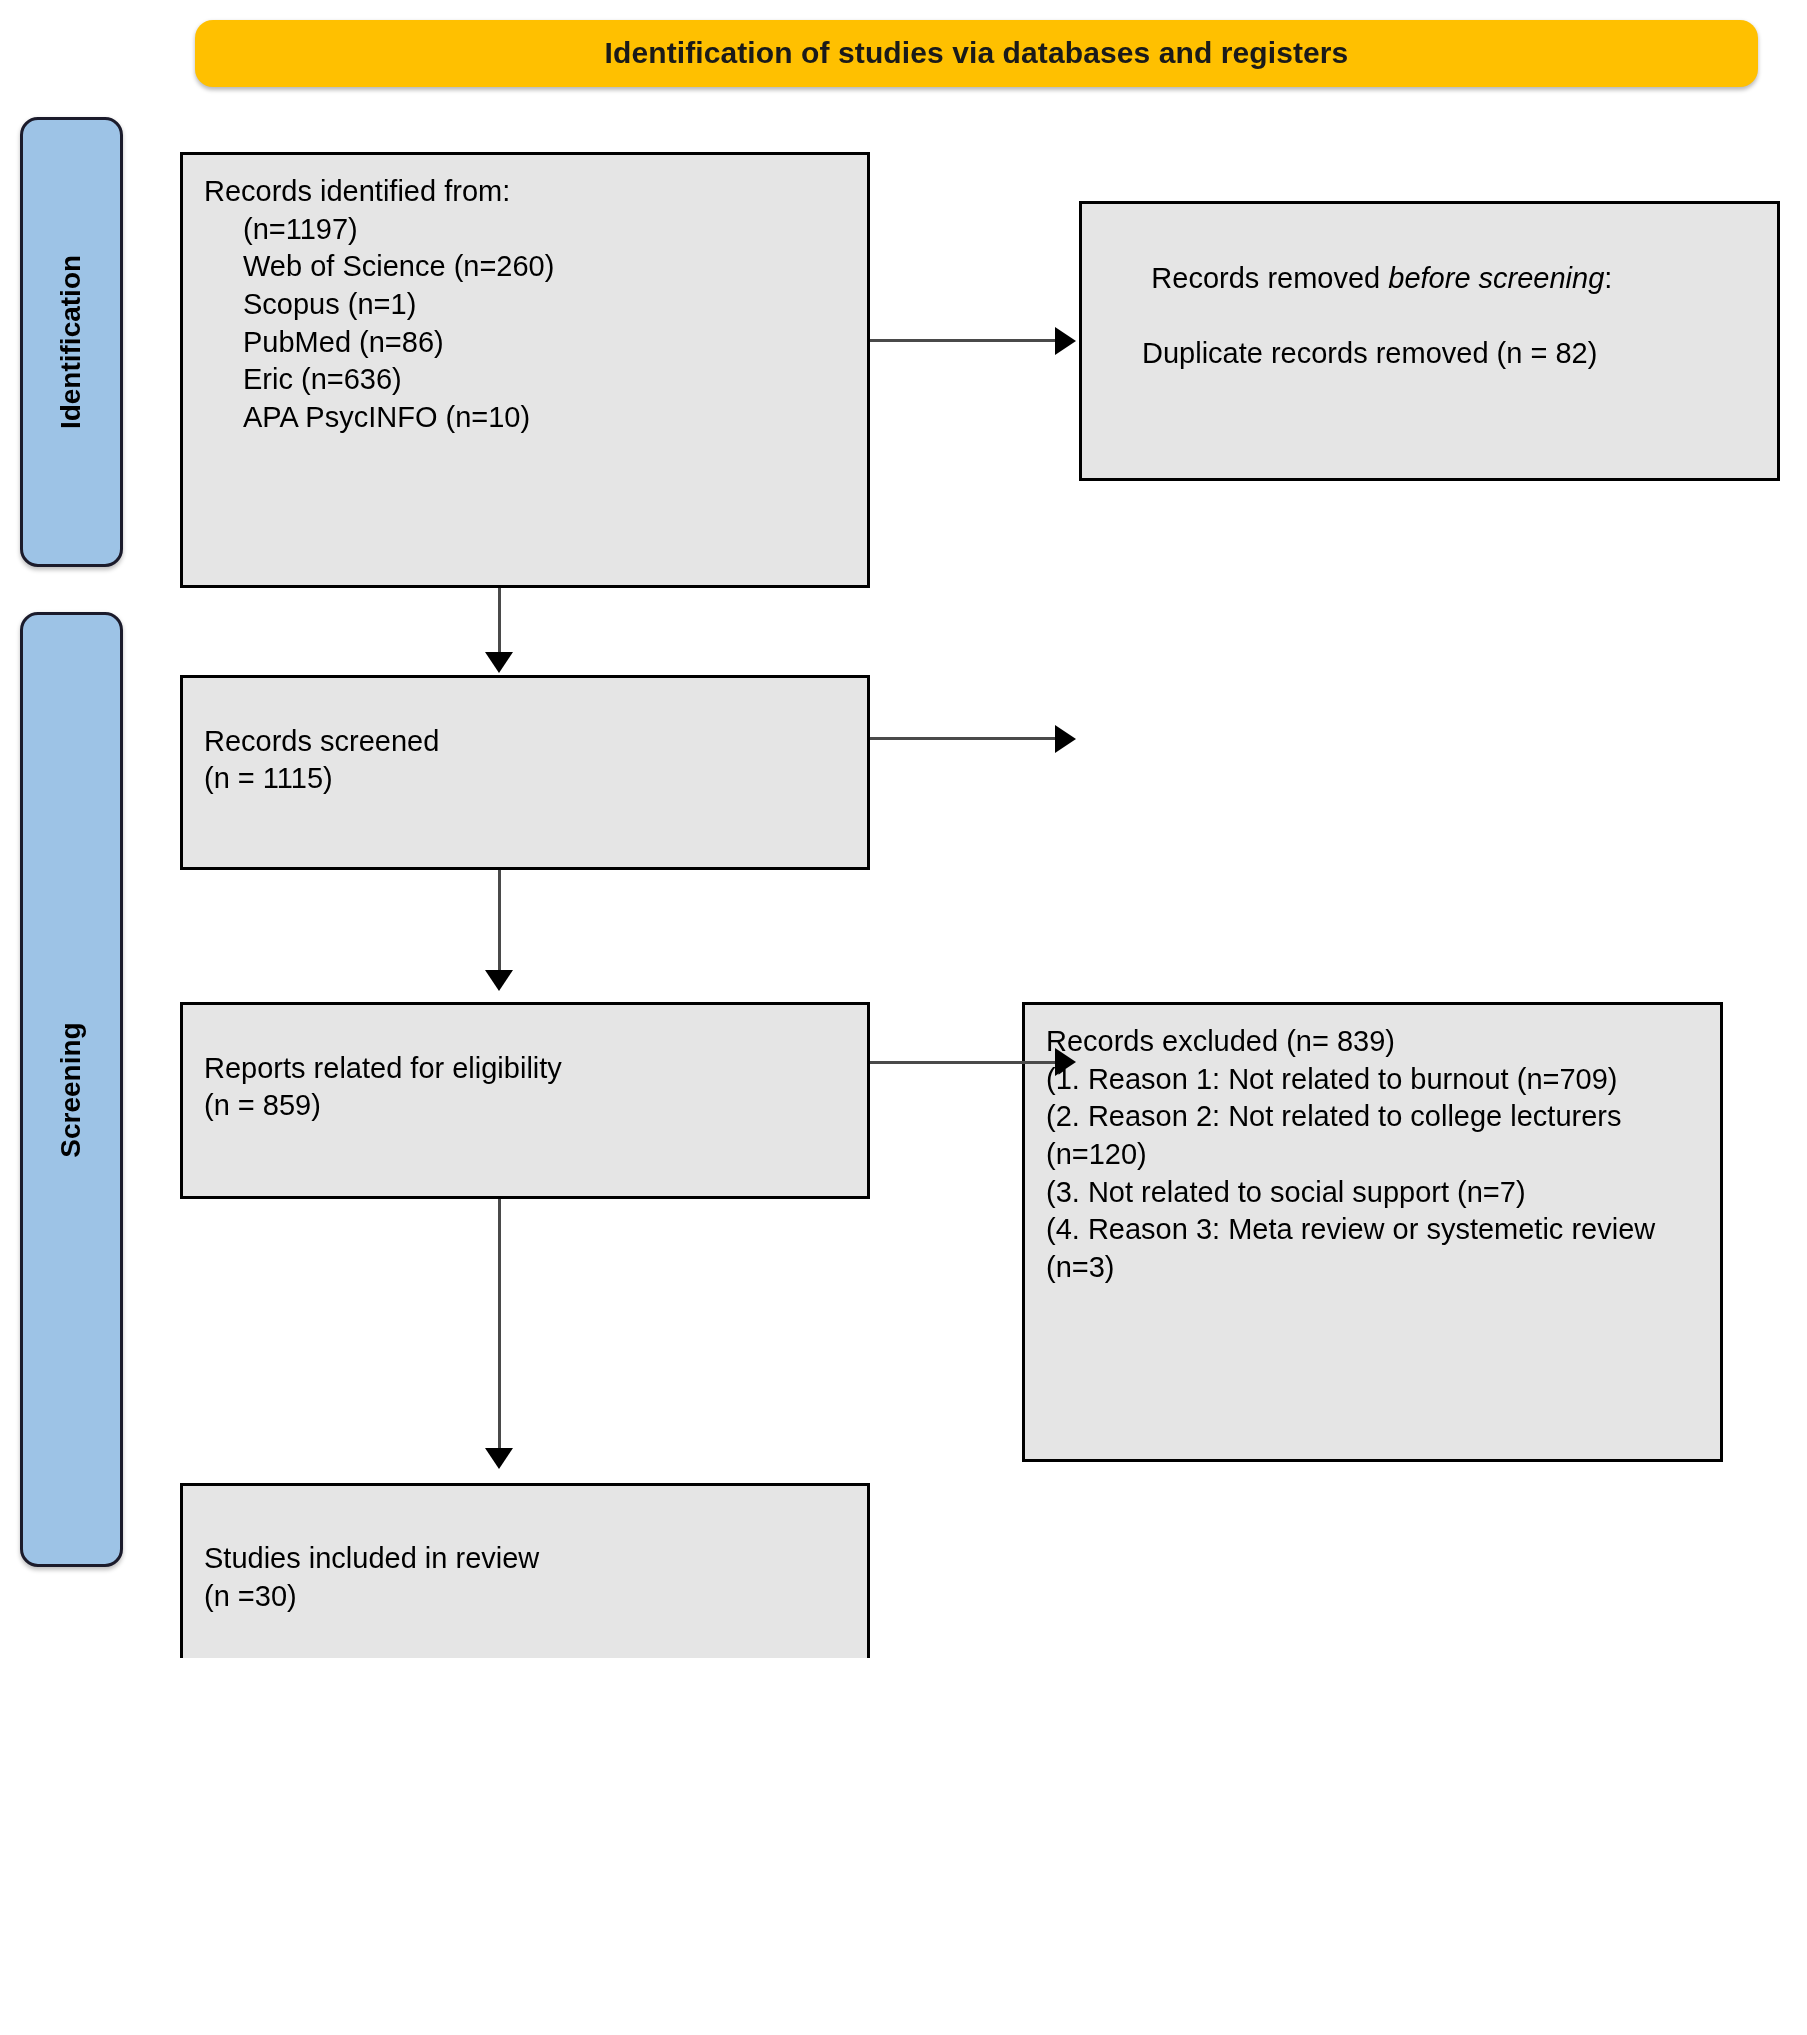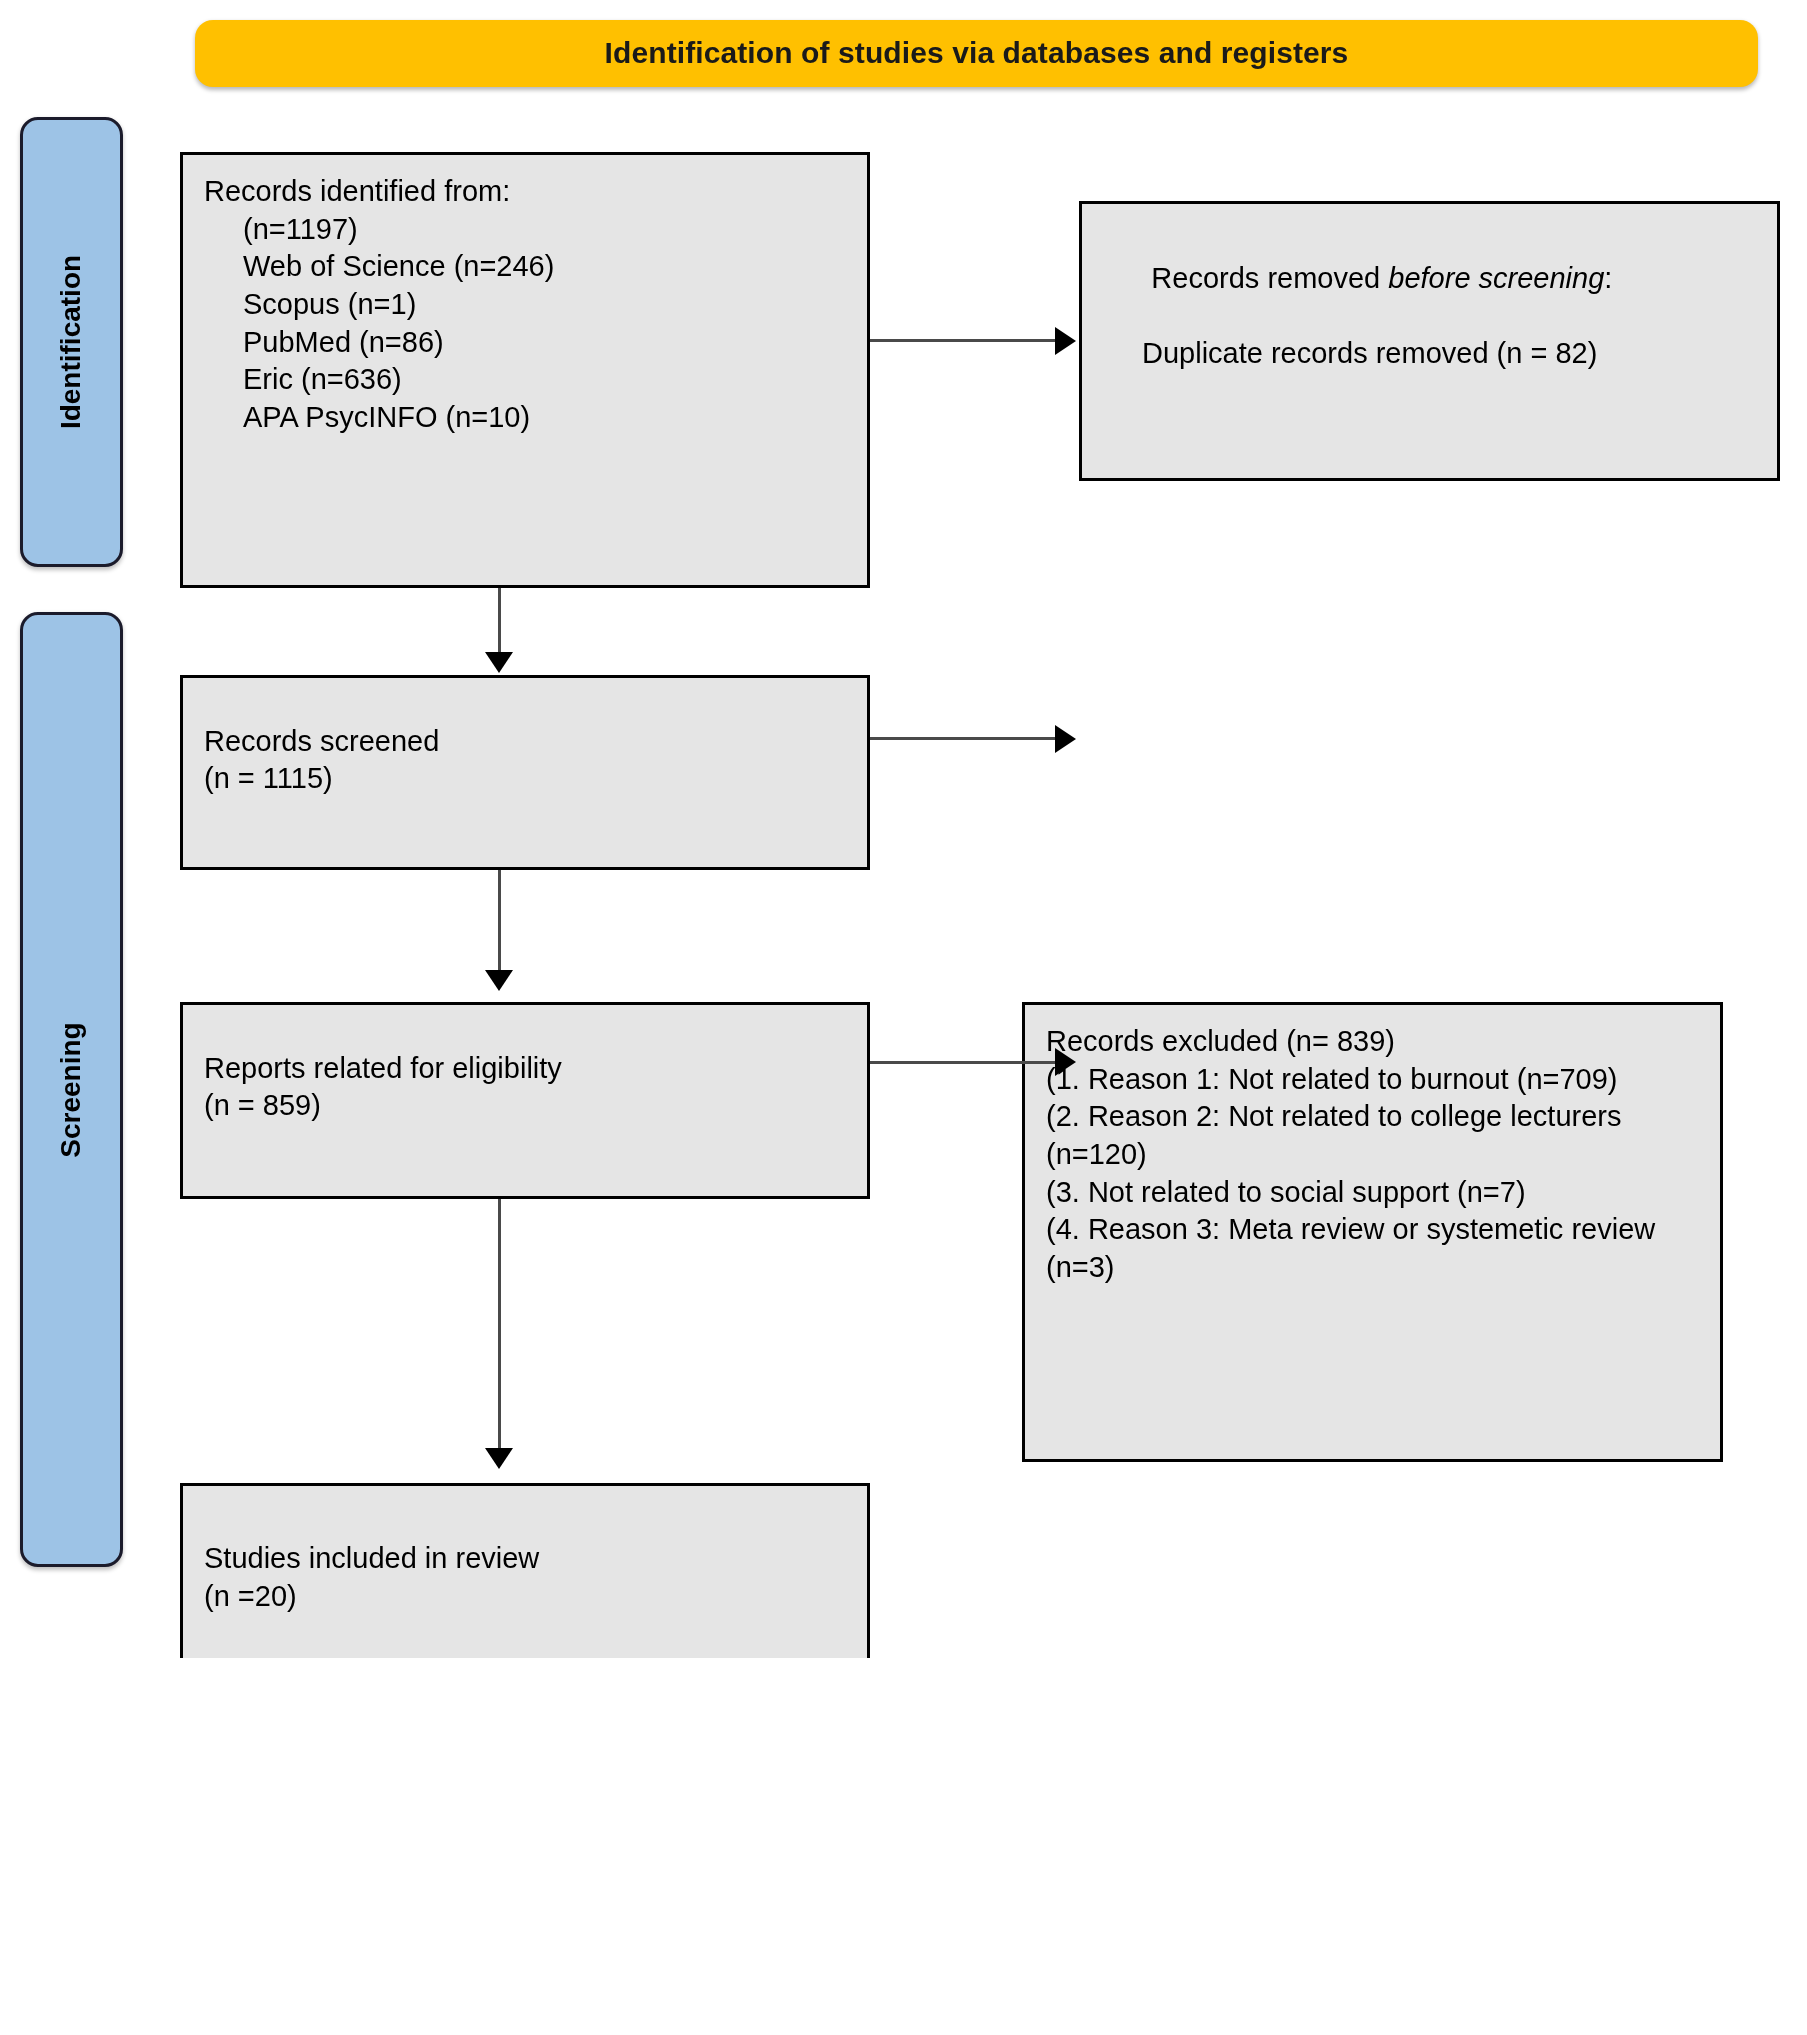--- a/index.html
+++ b/index.html
@@ -116,21 +116,21 @@
     <div class="band-text">Screening</div>
   </div>
 
   <div class="band" style="left:19.5px; top:1701px; width:103px; height:321px;">
     <div class="band-text">Included</div>
   </div>
 
   <div class="box" style="left:180px; top:152px; width:690px; height:436px;">
     <div class="box-text">Records identified from:</div>
     <div class="box-text" style="padding-left:39px;">(n=1197)</div>
-    <div class="box-text" style="padding-left:39px;">Web of Science (n=246)</div>
+    <div class="box-text" style="padding-left:39px;">Web of Science (n=260)</div>
     <div class="box-text" style="padding-left:39px;">Scopus (n=1)</div>
     <div class="box-text" style="padding-left:39px;">PubMed (n=86)</div>
     <div class="box-text" style="padding-left:39px;">Eric (n=636)</div>
     <div class="box-text" style="padding-left:39px;">APA PsycINFO (n=10)</div>
   </div>
 
   <div class="box" style="left:1079px; top:201px; width:701px; height:280px;">
     <div class="box-text">
       <span>Records removed </span><span class="ital">before screening</span><span>:</span>
     </div>
@@ -151,21 +151,21 @@
   <div class="box" style="left:1022px; top:1002px; width:701px; height:460px;">
     <div class="box-text">Records excluded (n= 839)</div>
     <div class="box-text">(1. Reason 1: Not related to burnout (n=709)</div>
     <div class="box-text">(2. Reason 2: Not related to college lecturers (n=120)</div>
     <div class="box-text">(3. Not related to social support (n=7)</div>
     <div class="box-text">(4. Reason 3: Meta review or systemetic review (n=3)</div>
   </div>
 
   <div class="box" style="left:180px; top:1483px; width:690px; height:273px;">
     <div class="box-text" style="margin-top:36px;">Studies included in review</div>
-    <div class="box-text">(n =20)</div>
+    <div class="box-text">(n =30)</div>
   </div>
 
   <div class="hline" style="left:870px; top:339px; width:188px;"></div>
   <div class="arrow-right" style="left:1055px; top:327px;"></div>
 
   <div class="vline" style="left:498px; top:588px; width:2.8px; height:68px;"></div>
   <div class="arrow-down" style="left:485px; top:652px;"></div>
 
   <div class="hline" style="left:870px; top:737px; width:188px;"></div>
   <div class="arrow-right" style="left:1055px; top:725px;"></div>

